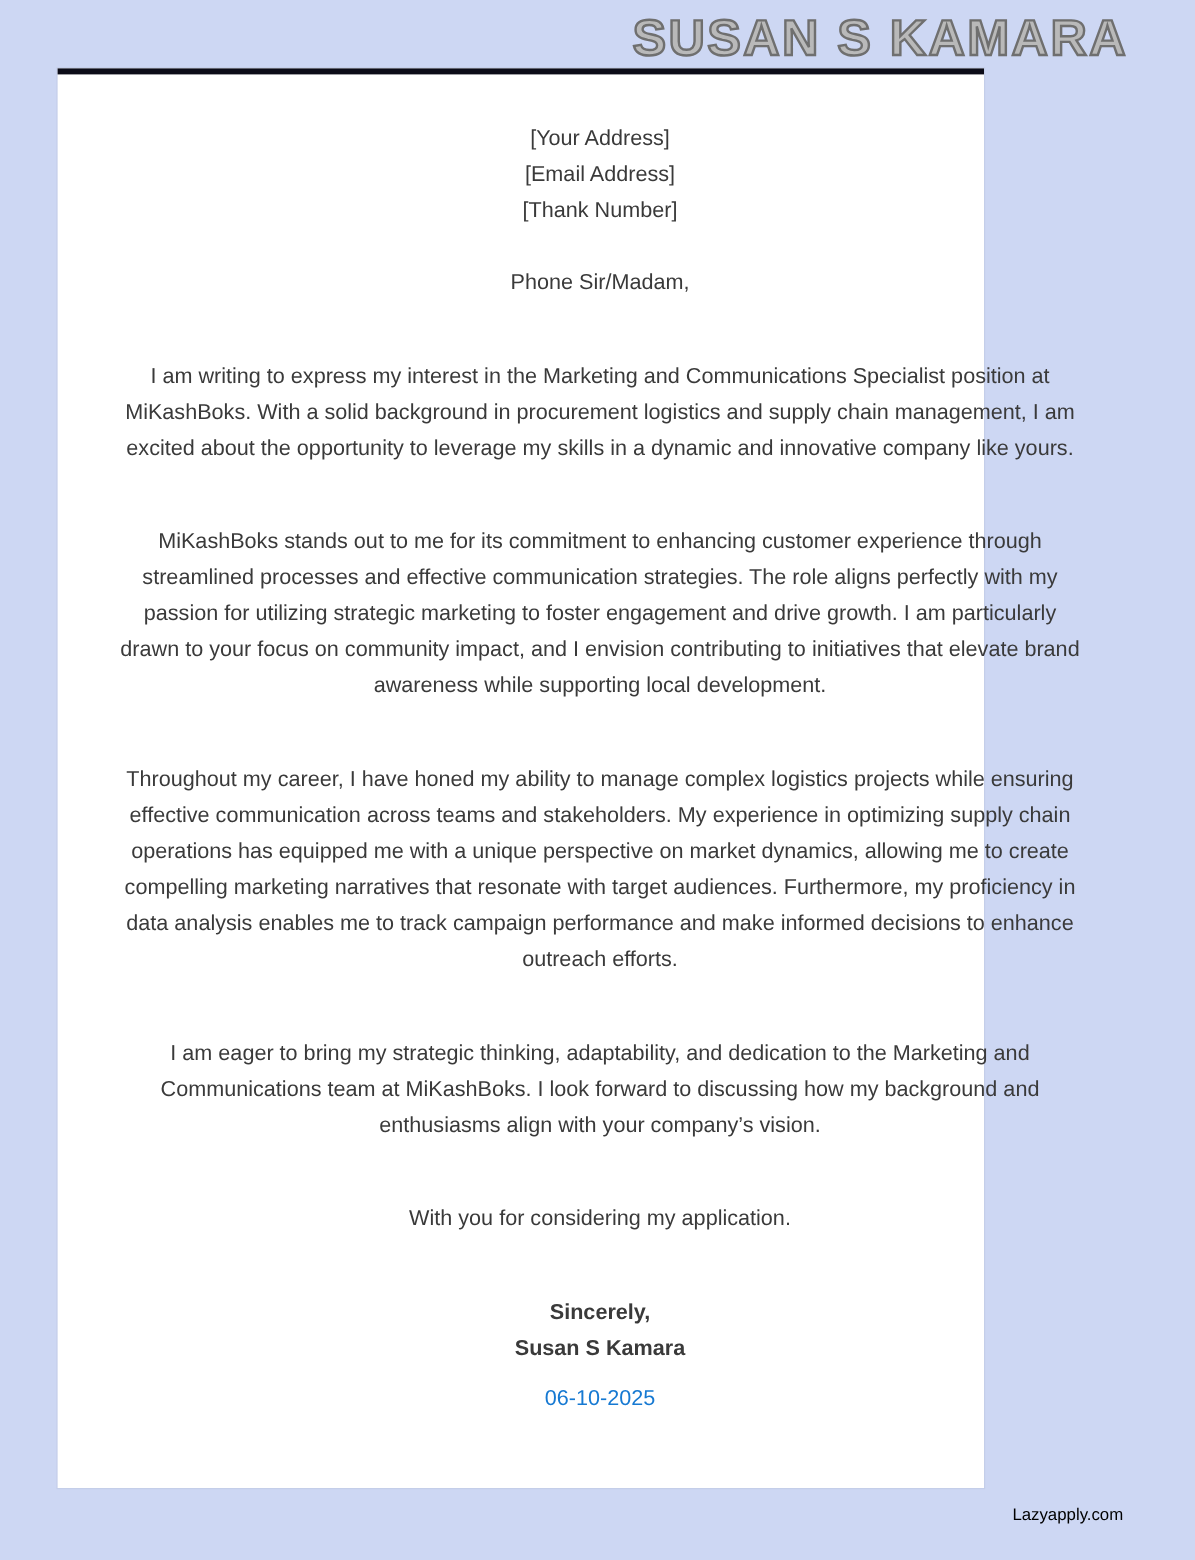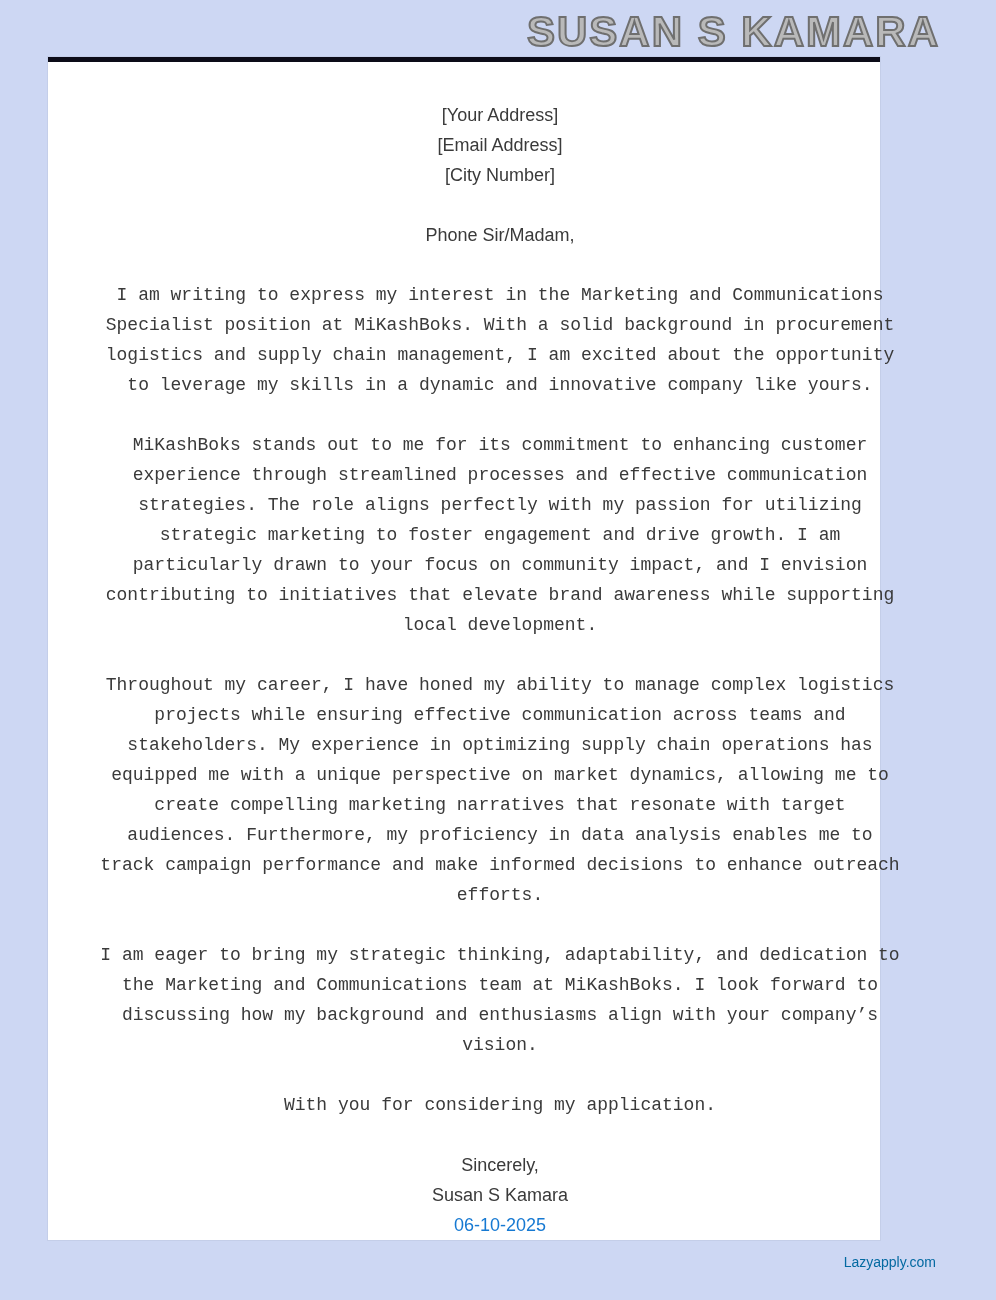--- a/index.html
+++ b/index.html
@@ -27,72 +27,73 @@
     letter-spacing: 2px;
     color: #b9b9b9;
     -webkit-text-stroke: 2px #6f6f6f;
     white-space: nowrap;
   }
 
   .letter-card {
     position: absolute;
     left: 48px;
     top: 57px;
-    width: 832px;
+    width: 772px;
     height: 1183px;
     background: #ffffff;
     border-top: 5px solid #0c0c18;
     box-shadow: 0 0 0 1px rgba(0,0,0,0.04);
     padding: 38px 48px 0 52px;
   }
 
   .letter-body {
     width: 800px;
     font-size: 18px;
     line-height: 30px;
     color: #3a3a3a;
   }
 
   .contact-block { margin-bottom: 30px; }
 
   .salutation { margin-bottom: 30px; }
 
-  .paragraph { margin: 30px 0; font-family: Liberation Mono, monospace; }
+  .paragraph { margin: 48px 0; }
 
-  .closing-block { margin-top: 30px; }
+  .closing-block { margin-top: 30px; font-weight: bold; }
 
   .letter-date {
+    margin-top: 12px;
     color: #1679d2;
     font-size: 18px;
     line-height: 30px;
   }
 
   .footer-branding {
     position: absolute;
     right: 60px;
     bottom: 30px;
     font-size: 14px;
-    color: #0369a1;
+    color: #000000;
     margin-top: 16px;
   }
 </style>
 </head>
 <body>
 
 <div class="page">
 
   <div class="header-name">SUSAN S KAMARA</div>
 
   <div class="letter-card">
     <div class="letter-body">
 
       <div class="contact-block">
         <div>[Your Address]</div>
         <div>[Email Address]</div>
-        <div>[City Number]</div>
+        <div>[Thank Number]</div>
       </div>
 
       <div class="salutation">Phone Sir/Madam,</div>
 
       <p class="paragraph">I am writing to express my interest in the Marketing and Communications Specialist position at MiKashBoks. With a solid background in procurement logistics and supply chain management, I am excited about the opportunity to leverage my skills in a dynamic and innovative company like yours.</p>
 
       <p class="paragraph">MiKashBoks stands out to me for its commitment to enhancing customer experience through streamlined processes and effective communication strategies. The role aligns perfectly with my passion for utilizing strategic marketing to foster engagement and drive growth. I am particularly drawn to your focus on community impact, and I envision contributing to initiatives that elevate brand awareness while supporting local development.</p>
 
       <p class="paragraph">Throughout my career, I have honed my ability to manage complex logistics projects while ensuring effective communication across teams and stakeholders. My experience in optimizing supply chain operations has equipped me with a unique perspective on market dynamics, allowing me to create compelling marketing narratives that resonate with target audiences. Furthermore, my proficiency in data analysis enables me to track campaign performance and make informed decisions to enhance outreach efforts.</p>
 

